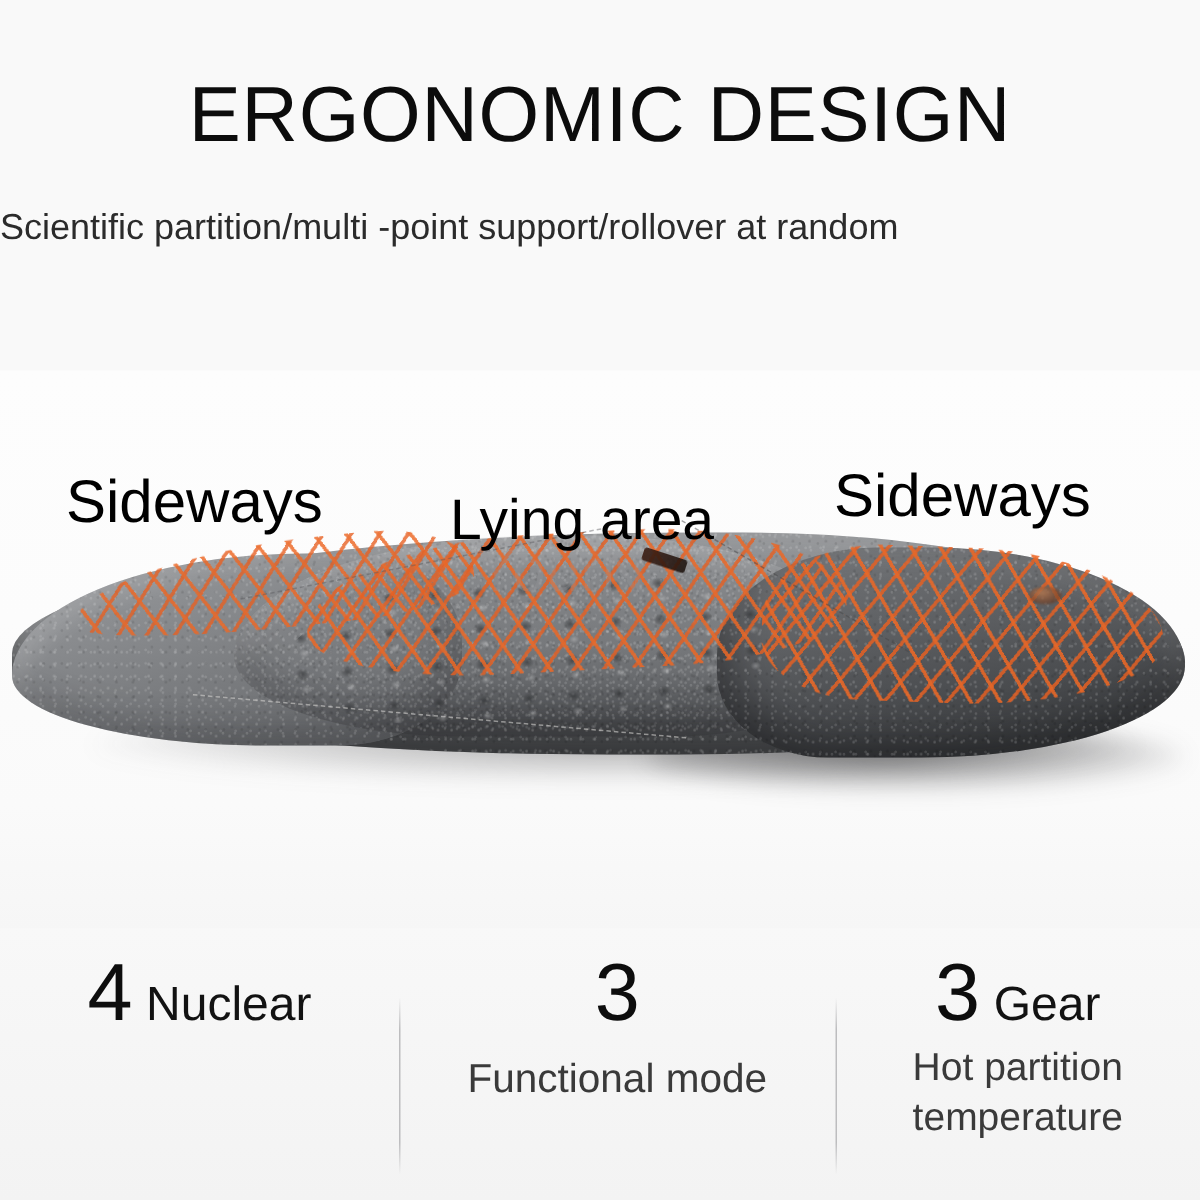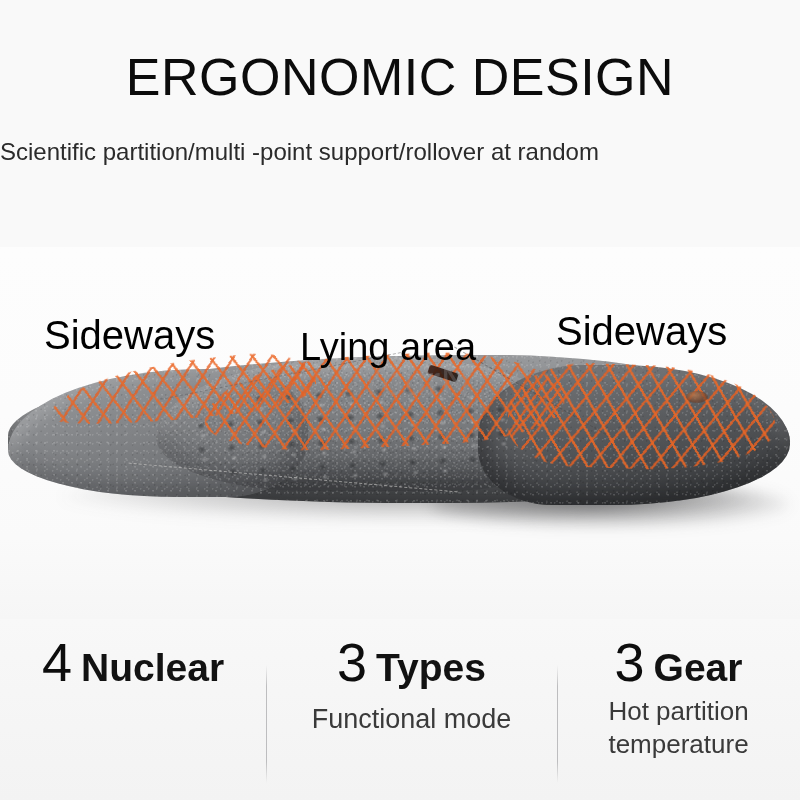--- a/index.html
+++ b/index.html
@@ -248,21 +248,20 @@
     left: 318px;
     top: 112px;
     font-size: 40px;
     line-height: 44px;
     color: rgba(150,150,152,0.30);
     font-weight: 400;
     letter-spacing: 0.5px;
     white-space: nowrap;
     pointer-events: none;
     user-select: none;
-    margin-left: 40px;
   }
 
   
   .zone-label {
     position: absolute;
     font-size: 40px;
     line-height: 46px;
     color: #000;
     font-weight: 400;
     white-space: nowrap;
@@ -311,24 +310,24 @@
     gap: 9px;
     white-space: nowrap;
   }
   .feature-num {
     font-size: 54px;
     line-height: 58px;
     color: #0d0d0d;
     font-weight: 400;
   }
   .feature-unit {
-    font-size: 39px;
+    font-size: 32px;
     line-height: 40px;
     color: #121212;
-    font-weight: 700;
+    font-weight: 400;
     text-align: center;
   }
   .feature-desc {
     position: absolute;
     top: 83px;
     left: 0;
     width: 100%;
     font-size: 27px;
     line-height: 34px;
     color: #3a3a3a;
@@ -397,21 +396,20 @@
     <div class="feature feature-1">
       <div class="feature-head">
         <span class="feature-num">4</span>
         <span class="feature-unit">Nuclear</span>
       </div>
     </div>
 
     <div class="feature feature-2">
       <div class="feature-head">
         <span class="feature-num">3</span>
-        <span class="feature-unit">Types</span>
       </div>
       <div class="feature-desc">Functional mode</div>
     </div>
 
     <div class="feature feature-3">
       <div class="feature-head">
         <span class="feature-num">3</span>
         <span class="feature-unit">Gear</span>
       </div>
       <div class="feature-desc">Hot partition temperature</div>

